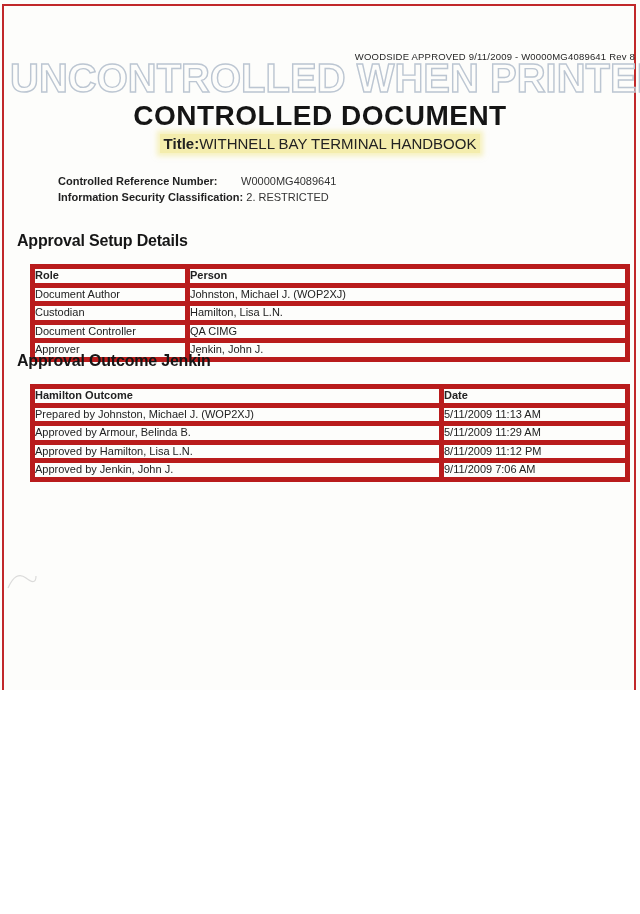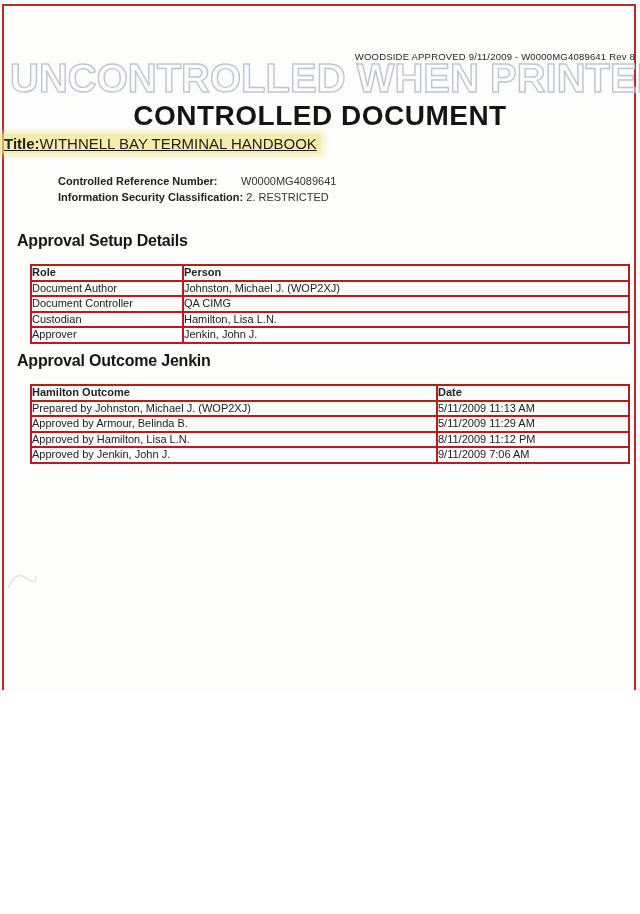--- a/index.html
+++ b/index.html
@@ -7,37 +7,37 @@
         font-family:"Liberation Sans",sans-serif;color:#1c1c1c;}
   .frame{position:absolute;left:2px;top:4px;width:634px;height:906px;
          border:2px solid #c1282a;box-sizing:border-box;pointer-events:none;}
   .stamp-top{position:absolute;top:51px;right:5px;font-size:9.5px;color:#262626;
              letter-spacing:.2px;white-space:nowrap;}
   .wm-top{position:absolute;left:10px;top:56px;font-size:40px;font-weight:bold;
           white-space:nowrap;color:transparent;-webkit-text-stroke:1.4px #bcc6d2;
           letter-spacing:0;}
   .main-title{position:absolute;left:0;right:0;top:84px;margin:16px;text-align:center;
               font-size:28px;font-weight:bold;letter-spacing:.5px;color:#151515;}
-  .doc-title{position:absolute;left:0;right:0;top:135px;text-align:left;font-size:15px;text-decoration:underline;}
+  .doc-title{position:absolute;left:0;right:0;top:135px;text-align:center;font-size:15px;}
   .hl{background:rgba(240,229,130,.65);box-shadow:0 0 5px 3px rgba(240,229,130,.5);
       padding:1px 4px;color:#222;}
   .hl b{font-weight:bold;}
   .meta{position:absolute;left:30px;top:174px;font-size:11px;margin-left:28px;}
   .meta-row{height:15.6px;line-height:15.6px;white-space:nowrap;}
   .ml{display:inline-block;min-width:180px;font-weight:bold;color:#222;}
   .mv{color:#333;}
   .sec-heading{position:absolute;left:17px;margin:0;font-size:16px;font-weight:bold;
                color:#161616;letter-spacing:-.2px;}
   .h-setup{top:232px;}
   .h-outcome{top:352px;}
   table.doc{position:absolute;left:30px;width:600px;border-collapse:collapse;
             table-layout:fixed;font-size:11px;background:transparent;}
   #table-setup{top:264px;}
   #table-outcome{top:384px;}
-  table.doc th,table.doc td{border:2px solid #b91c1c;padding:0 0;height:13.5px;
+  table.doc th,table.doc td{border:5px solid #b91c1c;padding:0 0;height:13.5px;
             line-height:13.5px;text-align:left;font-weight:normal;color:#222;
             overflow:hidden;white-space:nowrap;}
   table.doc th{font-weight:bold;}
   #table-setup th:first-child,#table-setup td:first-child{width:150px;}
   #table-outcome th:first-child,#table-outcome td:first-child{width:404px;}
   .wm-approved{position:absolute;left:0;right:0;top:804px;text-align:center;
                font-size:60px;font-weight:bold;letter-spacing:2px;color:transparent;
                -webkit-text-stroke:1.6px #cdced0;white-space:nowrap;}
   .badge{position:absolute;left:0;top:816px;width:110px;height:92px;}
   .stamp-bottom{position:absolute;left:0;right:0;top:853px;text-align:center;
@@ -86,26 +86,26 @@
           <th>Role</th>
           <th>Person</th>
         </tr>
       </thead>
     <tbody>
         <tr>
           <td>Document Author</td>
           <td>Johnston, Michael J. (WOP2XJ)</td>
         </tr>
         <tr>
+          <td>Custodian</td>
+          <td>Hamilton, Lisa L.N.</td>
+        </tr>
+        <tr>
           <td>Document Controller</td>
           <td>QA CIMG</td>
-        </tr>
-        <tr>
-          <td>Custodian</td>
-          <td>Hamilton, Lisa L.N.</td>
         </tr>
         <tr>
           <td>Approver</td>
           <td>Jenkin, John J.</td>
         </tr>
       </tbody>
   </table>
 
   <h2 class="sec-heading h-outcome">Approval Outcome Jenkin</h2>
 

